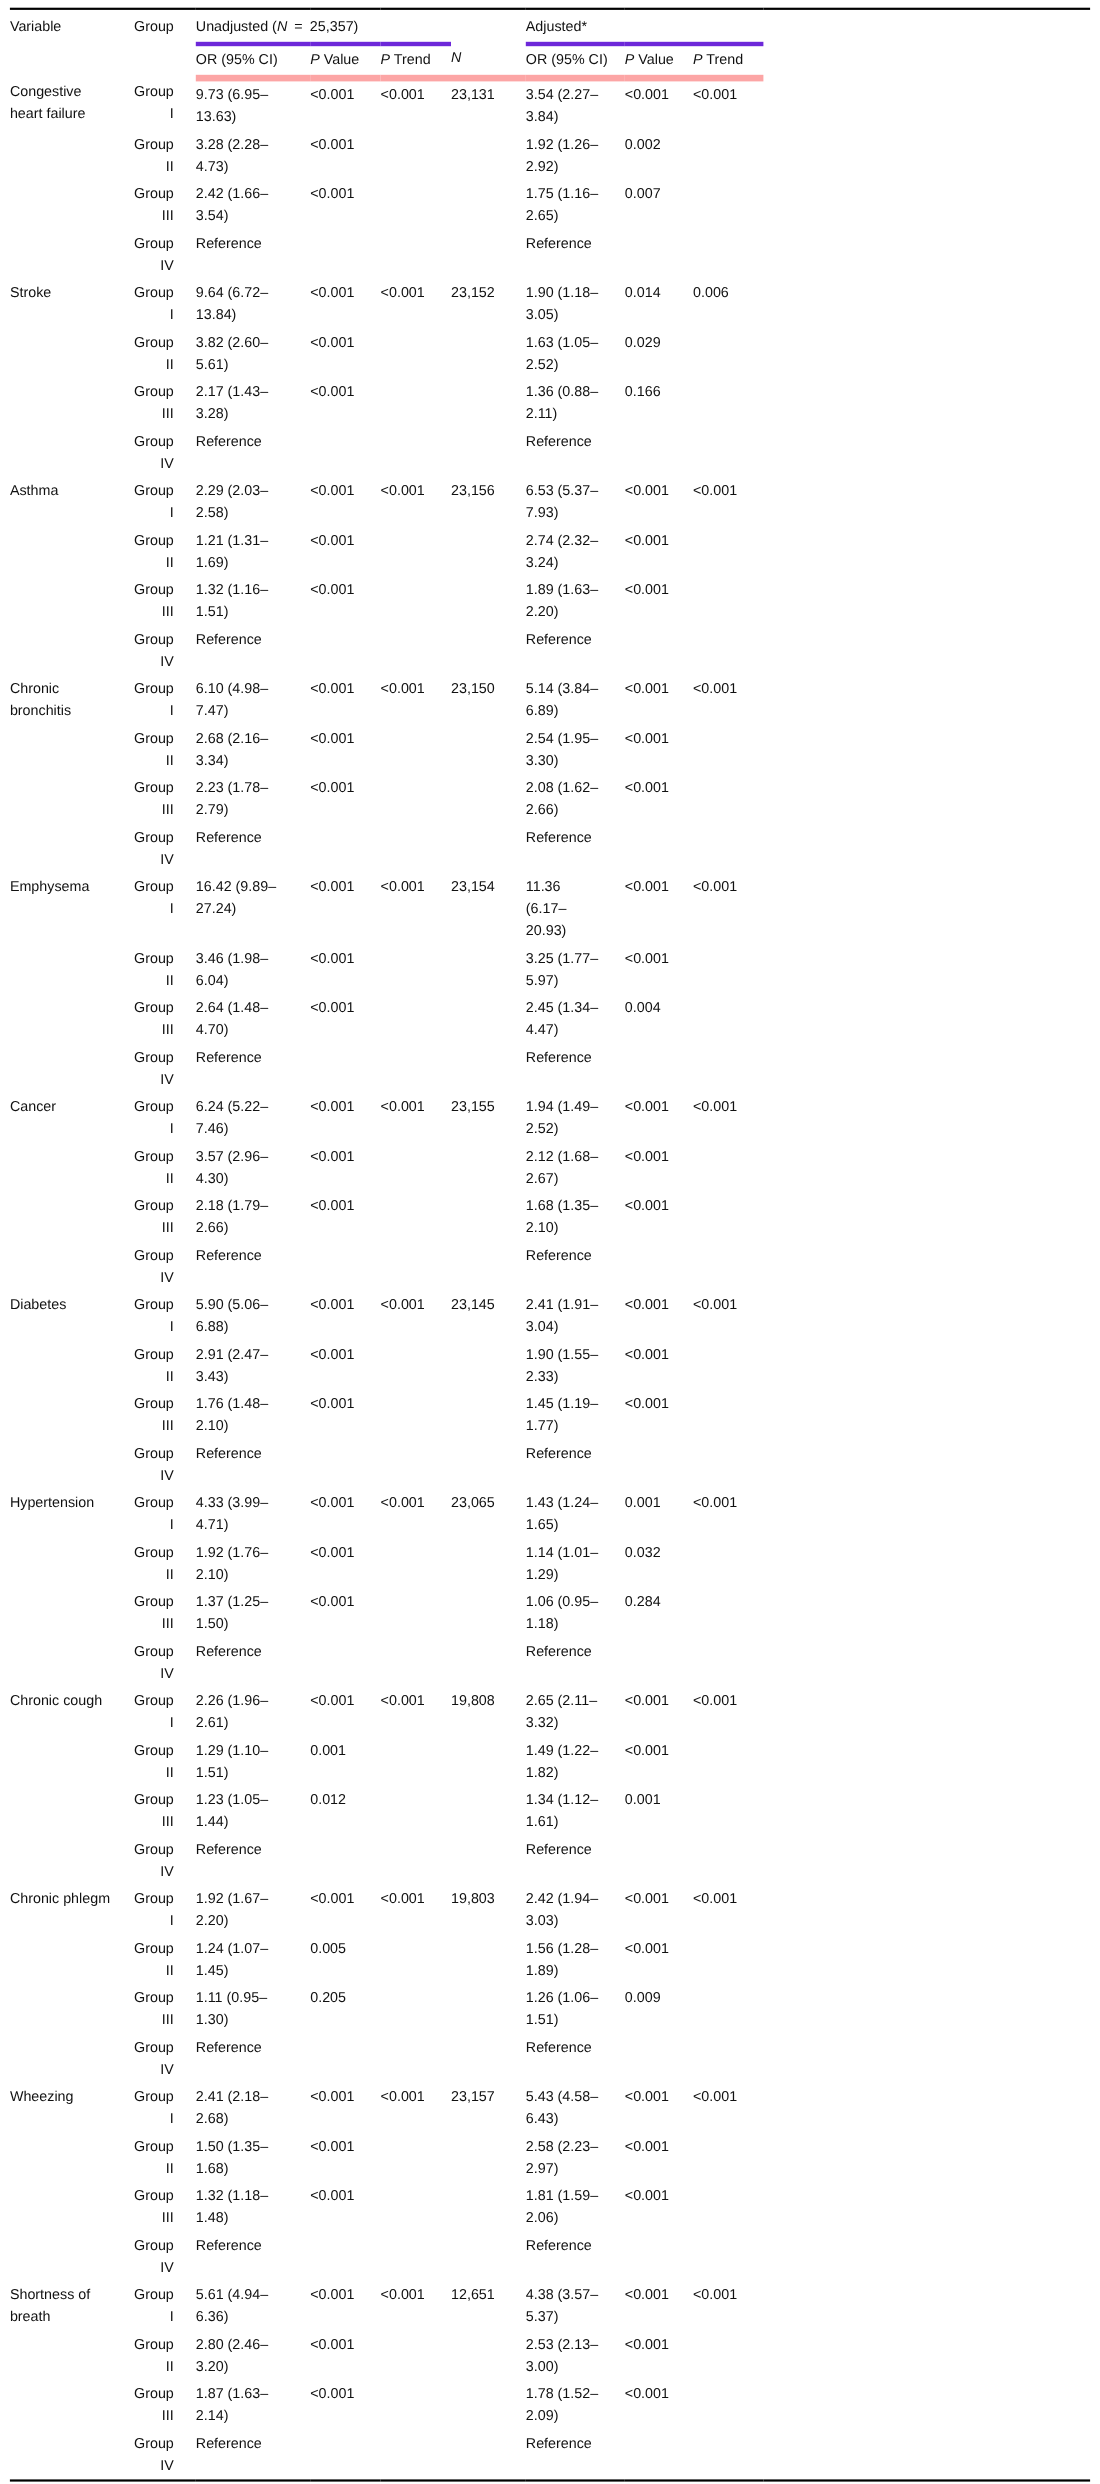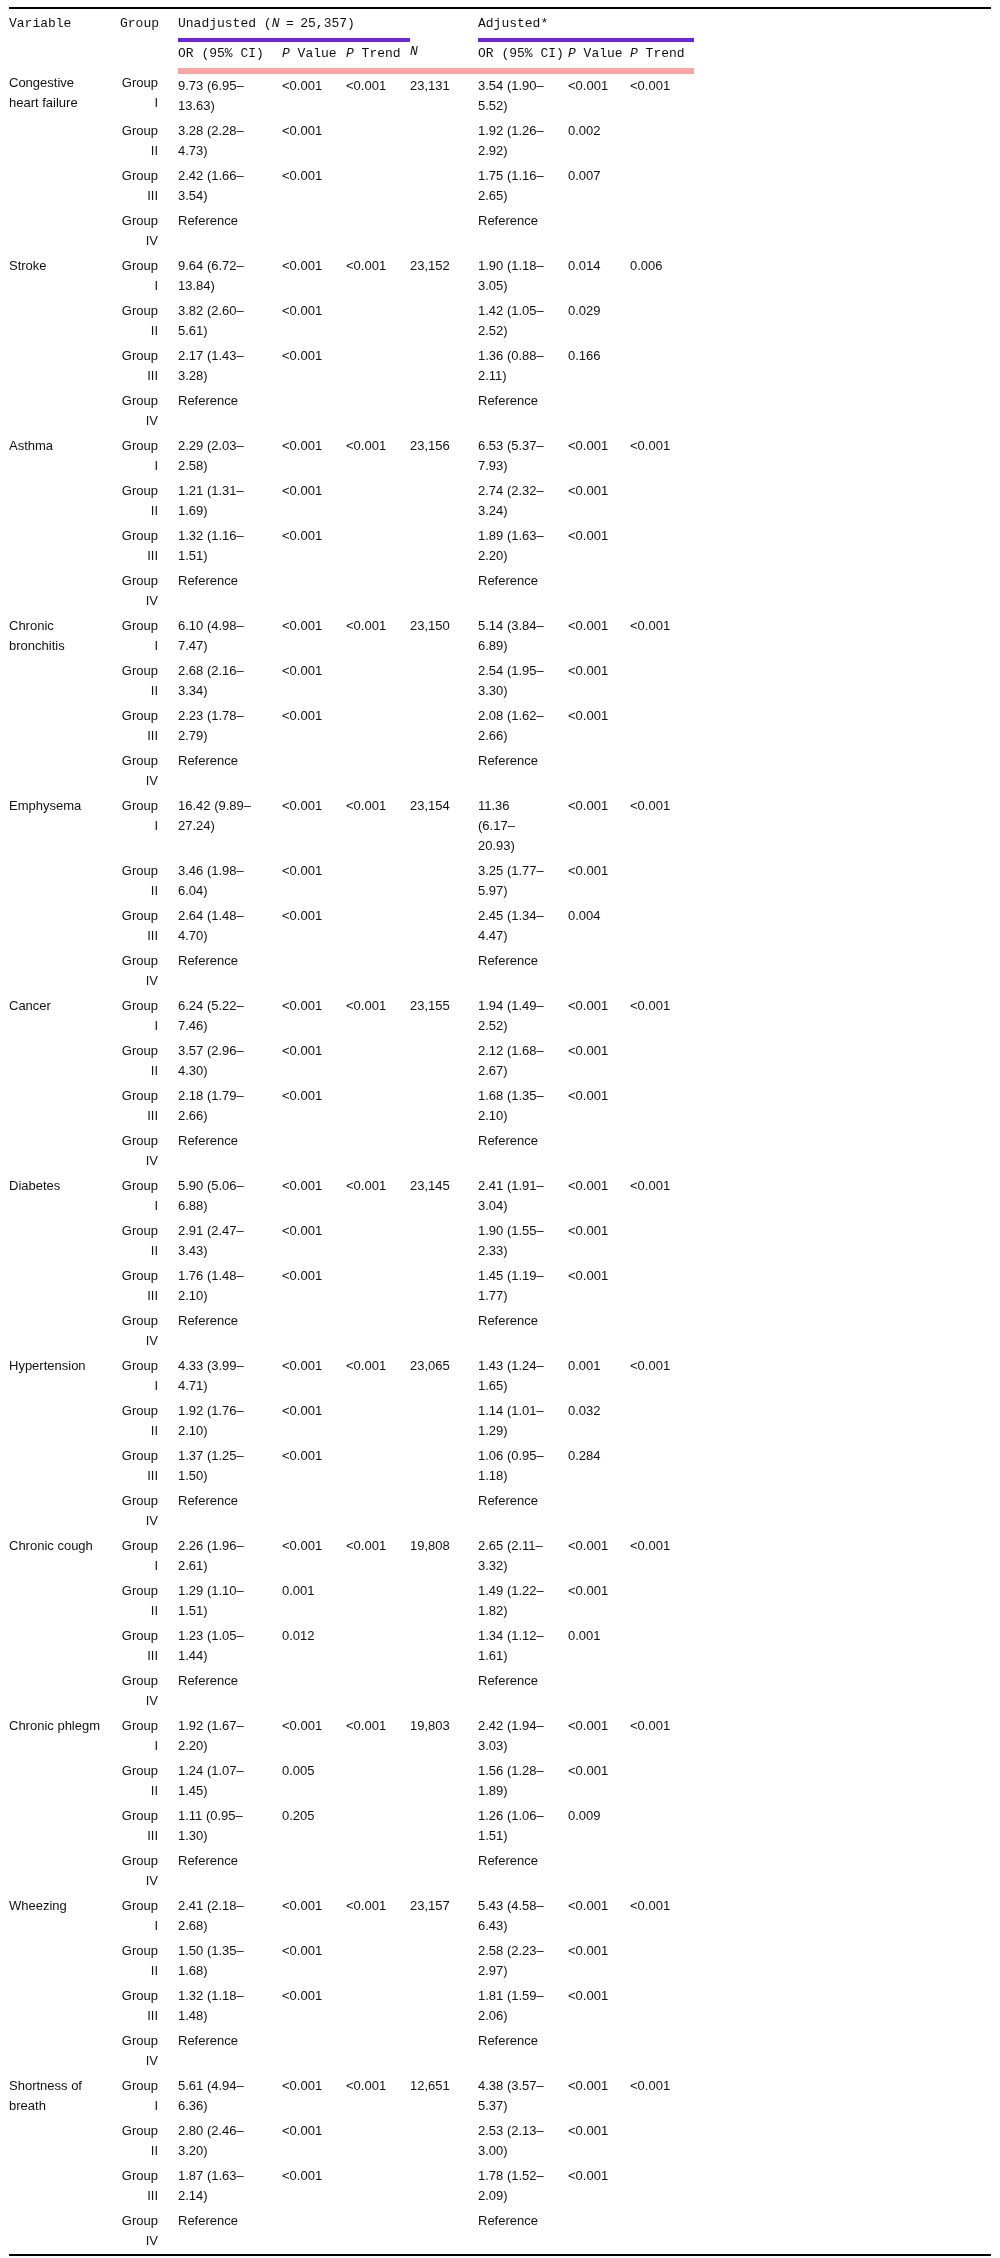--- a/index.html
+++ b/index.html
@@ -20,21 +20,20 @@
     font-size: 13px;
     line-height: 20px;
     border-top: 2px solid #000;
     border-bottom: 2px solid #000;
   }
   thead th {
     font-weight: normal;
     text-align: left;
     vertical-align: top;
     padding: 5px 12px 4px 0;
-    font-family: Liberation Mono, monospace;
   }
   .subheader-row th {
     white-space: nowrap;
     border-bottom: 6px solid #fca5a5;
     padding-top: 2px;
   }
   th.spanner {
     text-align: left;
     border-bottom: 4px solid #6d28d9;
     padding-right: 12px;
@@ -89,21 +88,21 @@
       </tr>
     </thead>
     <tbody>
         <tr>
           <td class="col-variable">Congestive heart failure</td>
           <td class="col-group">Group I</td>
           <td class="col-unadjusted-or">9.73 (6.95–13.63)</td>
           <td class="col-unadjusted-pvalue">&lt;0.001</td>
           <td class="col-unadjusted-ptrend">&lt;0.001</td>
           <td class="col-n">23,131</td>
-          <td class="col-adjusted-or">3.54 (1.90–5.52)</td>
+          <td class="col-adjusted-or">3.54 (2.27–3.84)</td>
           <td class="col-adjusted-pvalue">&lt;0.001</td>
           <td class="col-adjusted-ptrend">&lt;0.001</td>
           <td class="col-filler"></td>
         </tr>
         <tr>
           <td class="col-variable"></td>
           <td class="col-group">Group II</td>
           <td class="col-unadjusted-or">3.28 (2.28–4.73)</td>
           <td class="col-unadjusted-pvalue">&lt;0.001</td>
           <td class="col-unadjusted-ptrend"></td>
@@ -149,21 +148,21 @@
           <td class="col-adjusted-ptrend">0.006</td>
           <td class="col-filler"></td>
         </tr>
         <tr>
           <td class="col-variable"></td>
           <td class="col-group">Group II</td>
           <td class="col-unadjusted-or">3.82 (2.60–5.61)</td>
           <td class="col-unadjusted-pvalue">&lt;0.001</td>
           <td class="col-unadjusted-ptrend"></td>
           <td class="col-n"></td>
-          <td class="col-adjusted-or">1.42 (1.05–2.52)</td>
+          <td class="col-adjusted-or">1.63 (1.05–2.52)</td>
           <td class="col-adjusted-pvalue">0.029</td>
           <td class="col-adjusted-ptrend"></td>
           <td class="col-filler"></td>
         </tr>
         <tr>
           <td class="col-variable"></td>
           <td class="col-group">Group III</td>
           <td class="col-unadjusted-or">2.17 (1.43–3.28)</td>
           <td class="col-unadjusted-pvalue">&lt;0.001</td>
           <td class="col-unadjusted-ptrend"></td>

